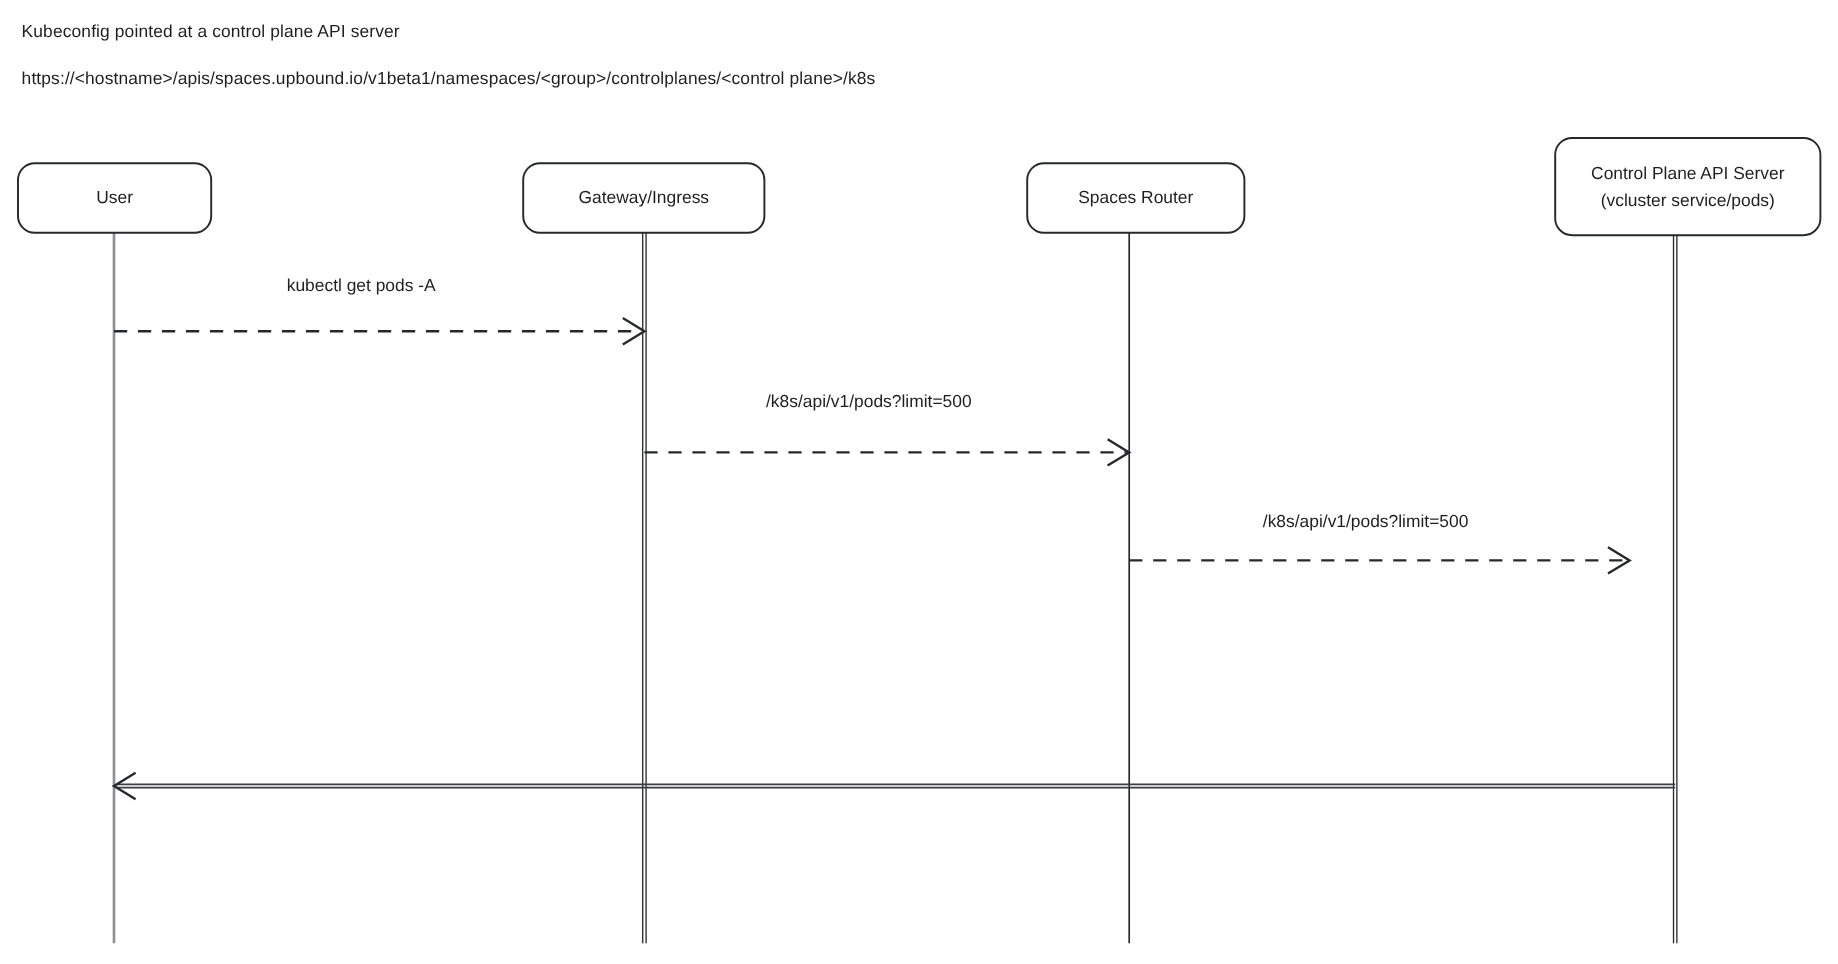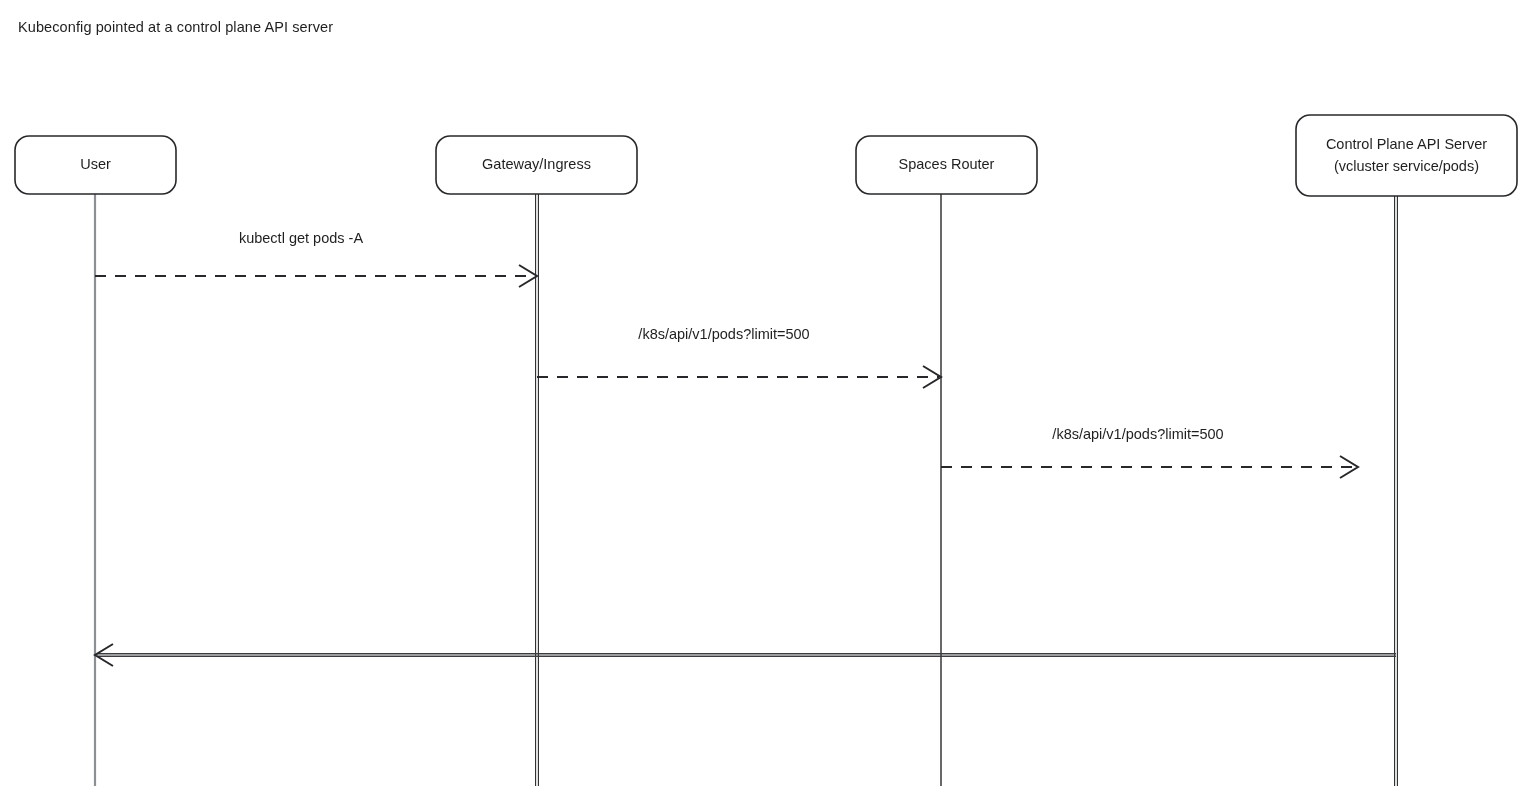--- a/index.html
+++ b/index.html
@@ -91,20 +91,21 @@
     dominant-baseline: middle;
   }
 </style>
 </head>
 <body>
 
 <div id="canvas">
 
   <div class="note" id="note-title">Kubeconfig pointed at a control plane API server</div>
 
+  <div class="note" id="note-url">https://&lt;hostname&gt;/apis/spaces.upbound.io/v1beta1/namespaces/&lt;group&gt;/controlplanes/&lt;control plane&gt;/k8s</div>
 
   <svg id="diagram" viewBox="0 0 1532 803">
 
     <g id="lifelines">
         <g>
           <line x1="95" y1="194" x2="95" y2="786" class="lifeline-soft"></line>
         </g>
         <g>
           <line x1="535.6" y1="194" x2="535.6" y2="786" class="lifeline-double"></line>
           <line x1="538.4" y1="194" x2="538.4" y2="786" class="lifeline-double"></line>

